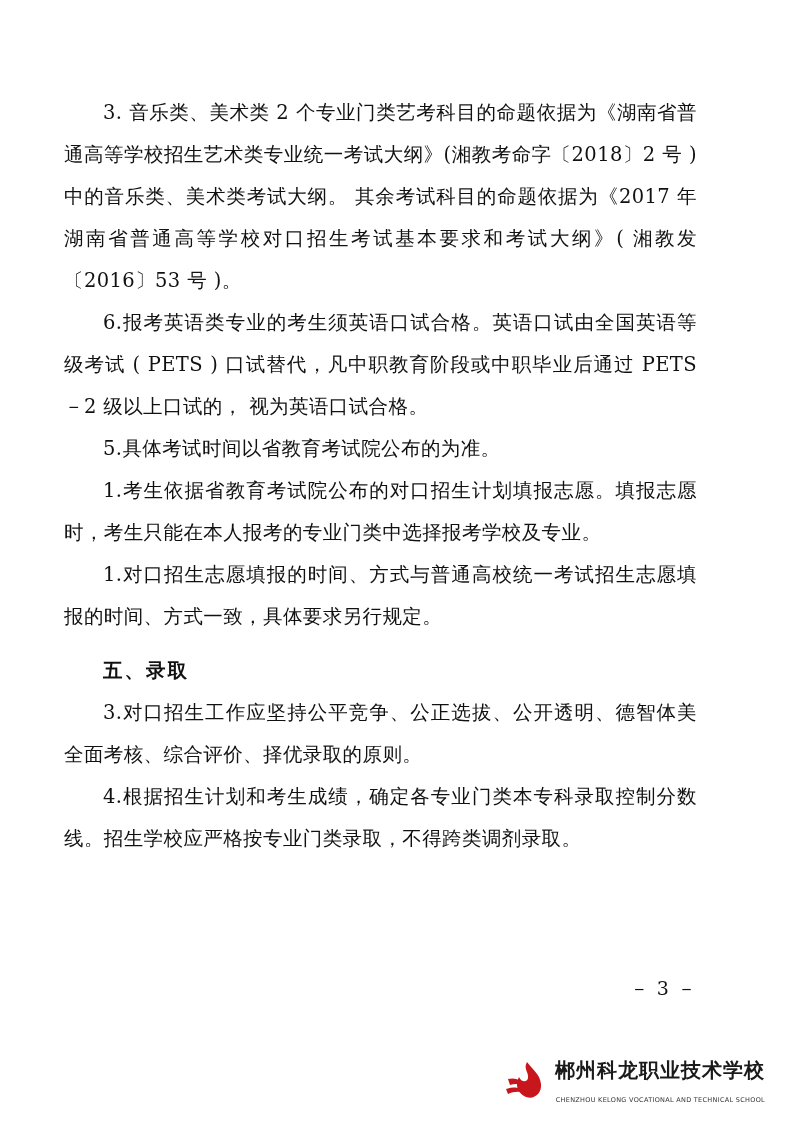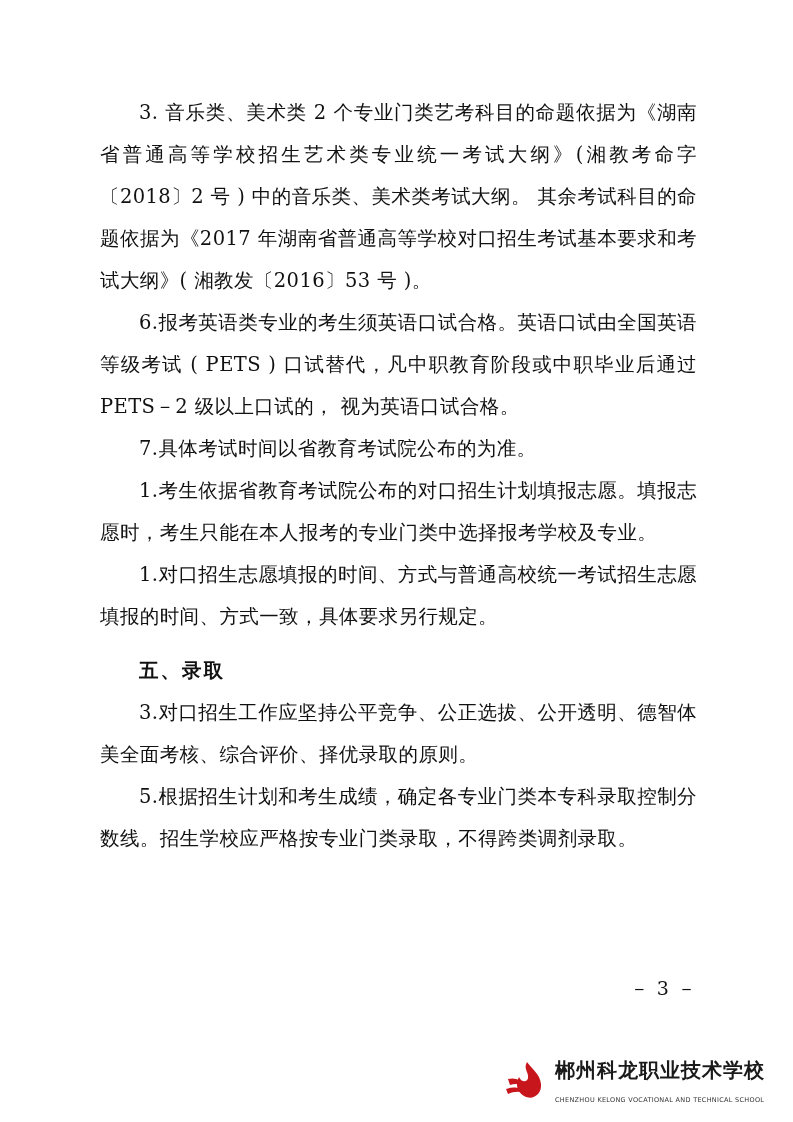--- a/index.html
+++ b/index.html
@@ -13,21 +13,20 @@
     font-family: "DejaVu Serif", "Liberation Serif", serif;
     color: #111111;
     position: relative;
     overflow: hidden;
   }
   .page {
     position: absolute;
     inset: 0;
     box-sizing: border-box;
     padding: 92px 96px 0 64px;
-    margin-left: 36px;
   }
   .doc-body {
     font-size: 19.5px;
     line-height: 42px;
     text-align: justify;
     text-justify: inter-ideograph;
     letter-spacing: 0.4px;
   }
   .para {
     margin: 0 0 0 0;
@@ -53,20 +52,21 @@
     letter-spacing: 1px;
     font-family: "DejaVu Serif", "Liberation Serif", serif;
   }
   .footer-logo {
     position: absolute;
     right: 28px;
     bottom: 18px;
     display: flex;
     align-items: center;
     gap: 8px;
+    text-align: right;
   }
   .logo-mark {
     width: 44px;
     height: 44px;
     position: relative;
     flex: 0 0 auto;
   }
   .logo-mark svg { display: block; }
   .logo-text {
     display: flex;
@@ -92,28 +92,28 @@
   }
 </style>
 </head>
 <body>
 
 <div class="page">
   <div class="doc-body">
 
     <p class="para">3. 音乐类、美术类 2 个专业门类艺考科目的命题依据为《湖南省普通高等学校招生艺术类专业统一考试大纲》(湘教考命字〔2018〕2 号 ) 中的音乐类、美术类考试大纲。 其余考试科目的命题依据为《2017 年湖南省普通高等学校对口招生考试基本要求和考试大纲》( 湘教发〔2016〕53 号 )。</p>
     <p class="para">6.报考英语类专业的考生须英语口试合格。英语口试由全国英语等级考试 ( PETS ) 口试替代，凡中职教育阶段或中职毕业后通过 PETS－2 级以上口试的， 视为英语口试合格。</p>
-    <p class="para">7.具体考试时间以省教育考试院公布的为准。</p>
+    <p class="para">5.具体考试时间以省教育考试院公布的为准。</p>
 
     <p class="para">1.考生依据省教育考试院公布的对口招生计划填报志愿。填报志愿时，考生只能在本人报考的专业门类中选择报考学校及专业。</p>
     <p class="para">1.对口招生志愿填报的时间、方式与普通高校统一考试招生志愿填报的时间、方式一致，具体要求另行规定。</p>
 
     <p class="heading">五、录取</p>
     <p class="para">3.对口招生工作应坚持公平竞争、公正选拔、公开透明、德智体美全面考核、综合评价、择优录取的原则。</p>
-    <p class="para">5.根据招生计划和考生成绩，确定各专业门类本专科录取控制分数线。招生学校应严格按专业门类录取，不得跨类调剂录取。</p>
+    <p class="para">4.根据招生计划和考生成绩，确定各专业门类本专科录取控制分数线。招生学校应严格按专业门类录取，不得跨类调剂录取。</p>
 
   </div>
 </div>
 
 <div class="page-number">－ 3 －</div>
 
 <div class="footer-logo">
   <div class="logo-mark">
     <svg width="44" height="44" viewBox="0 0 44 44" aria-hidden="true">
       <path d="M24 3 C20 10, 26 13, 25 19 C24 24, 18 23, 16 18 C12 25, 14 33, 21 37 C30 42, 39 35, 38 25 C37 15, 29 10, 24 3 Z" fill="#c8161d"></path>

